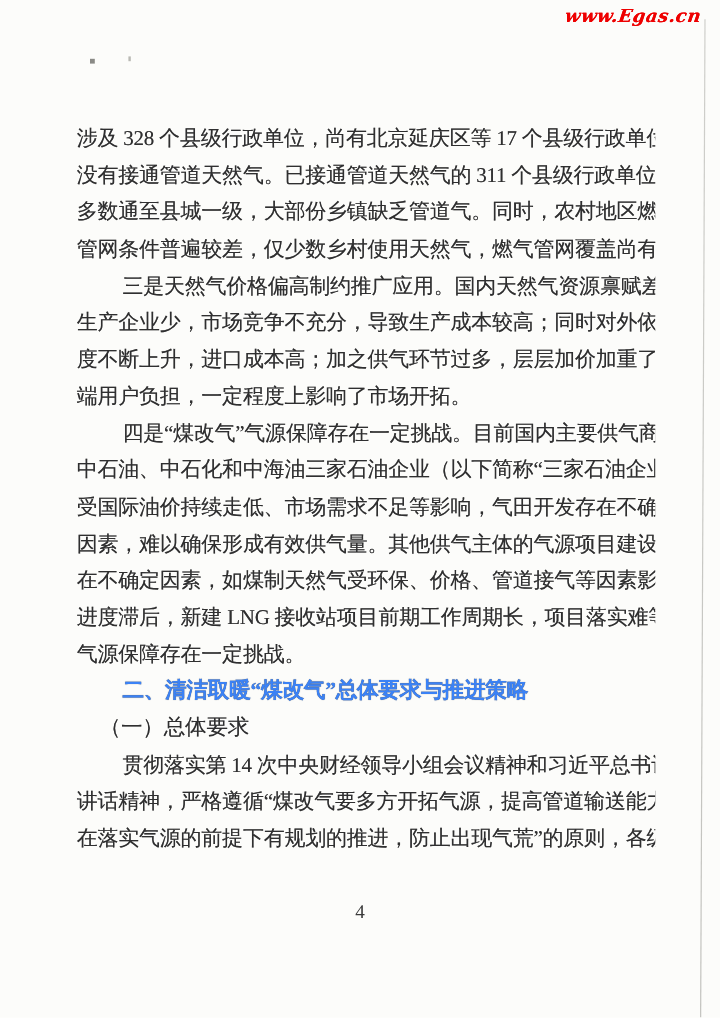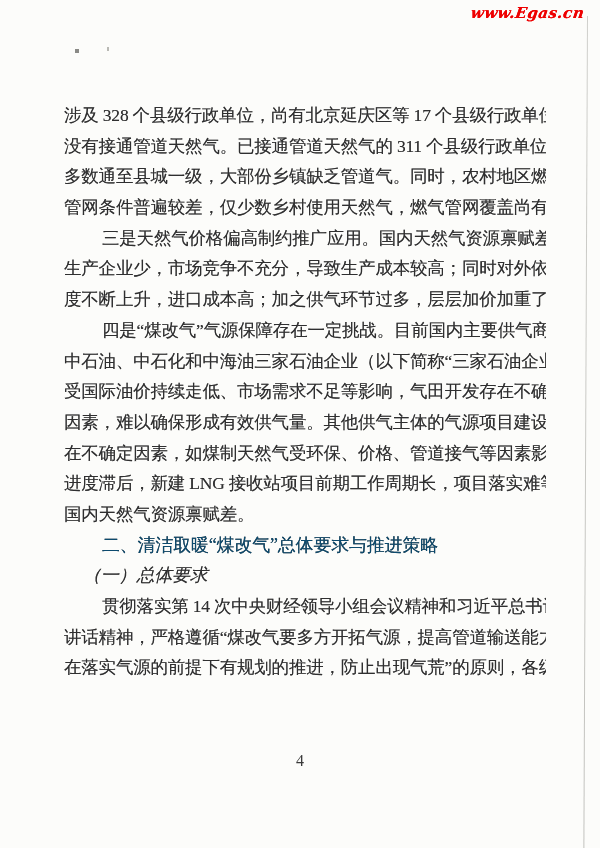--- a/index.html
+++ b/index.html
@@ -51,27 +51,26 @@
     height: 30.7px;
     line-height: 30.7px;
     font-size: 17.5px;
     letter-spacing: -0.2px;
     white-space: nowrap;
     overflow: hidden;
     text-shadow: 0 0 0.4px rgba(40,40,40,0.55);
   }
   .indent { padding-left: 38px; }
   .heading-line {
-    font-weight: normal;
+    font-weight: bold;
     font-size: 18px;
-    color: #0c4a6e;
+    color: #3b82f6;
     text-shadow: 0 0 0.6px rgba(20,20,20,0.8);
   }
   .subheading-line {
-    font-style: italic;
     padding-left: 19px;
     font-size: 18px;
   }
   .page-number {
     position: absolute;
     top: 752px;
     left: 0;
     width: 100%;
     text-align: center;
     font-size: 16px;
@@ -92,28 +91,29 @@
   <div class="content">
 
     <div class="line">涉及 328 个县级行政单位，尚有北京延庆区等 17 个县级行政单位</div>
     <div class="line">没有接通管道天然气。已接通管道天然气的 311 个县级行政单位，</div>
     <div class="line">多数通至县城一级，大部份乡镇缺乏管道气。同时，农村地区燃气</div>
     <div class="line">管网条件普遍较差，仅少数乡村使用天然气，燃气管网覆盖尚有很</div>
 
     <div class="line indent">三是天然气价格偏高制约推广应用。国内天然气资源禀赋差，</div>
     <div class="line">生产企业少，市场竞争不充分，导致生产成本较高；同时对外依存</div>
     <div class="line">度不断上升，进口成本高；加之供气环节过多，层层加价加重了终</div>
+    <div class="line">端用户负担，一定程度上影响了市场开拓。</div>
 
     <div class="line indent">四是“煤改气”气源保障存在一定挑战。目前国内主要供气商是</div>
     <div class="line">中石油、中石化和中海油三家石油企业（以下简称“三家石油企业”），</div>
     <div class="line">受国际油价持续走低、市场需求不足等影响，气田开发存在不确定</div>
     <div class="line">因素，难以确保形成有效供气量。其他供气主体的气源项目建设存</div>
     <div class="line">在不确定因素，如煤制天然气受环保、价格、管道接气等因素影响</div>
     <div class="line">进度滞后，新建 LNG 接收站项目前期工作周期长，项目落实难等，</div>
-    <div class="line">国内天然气资源禀赋差。</div>
+    <div class="line">气源保障存在一定挑战。</div>
 
     <div class="line indent heading-line">二、清洁取暖“煤改气”总体要求与推进策略</div>
     <div class="line subheading-line">（一）总体要求</div>
 
     <div class="line indent">贯彻落实第 14 次中央财经领导小组会议精神和习近平总书记</div>
     <div class="line">讲话精神，严格遵循“煤改气要多方开拓气源，提高管道输送能力，</div>
     <div class="line">在落实气源的前提下有规划的推进，防止出现气荒”的原则，各级</div>
 
   </div>
 

